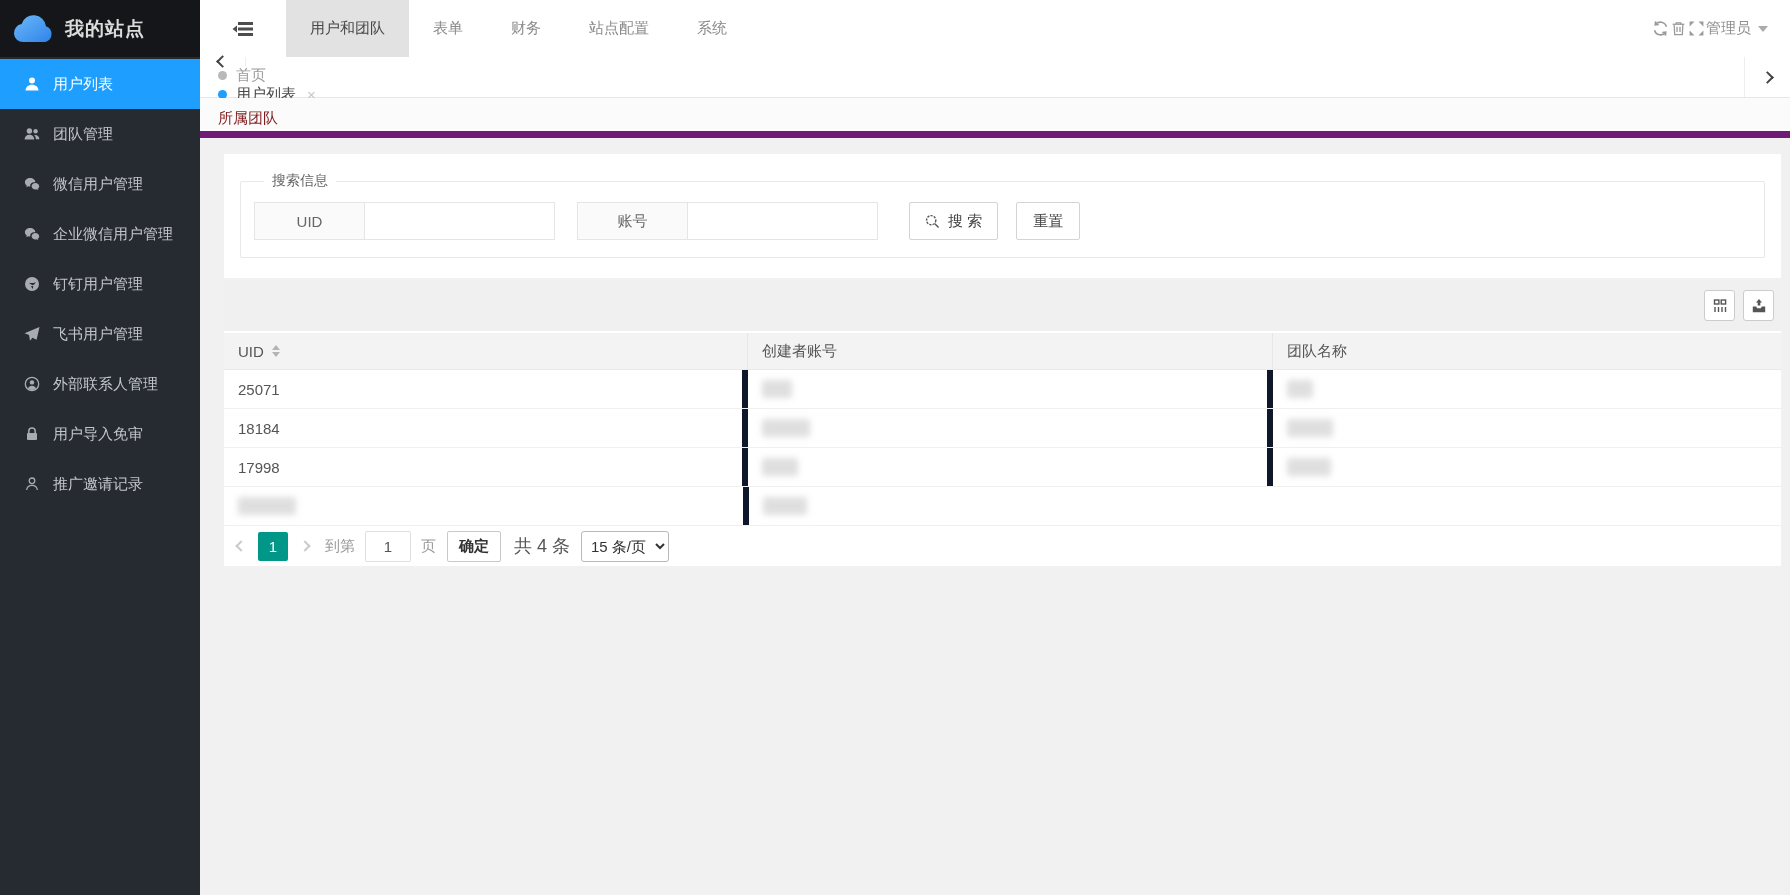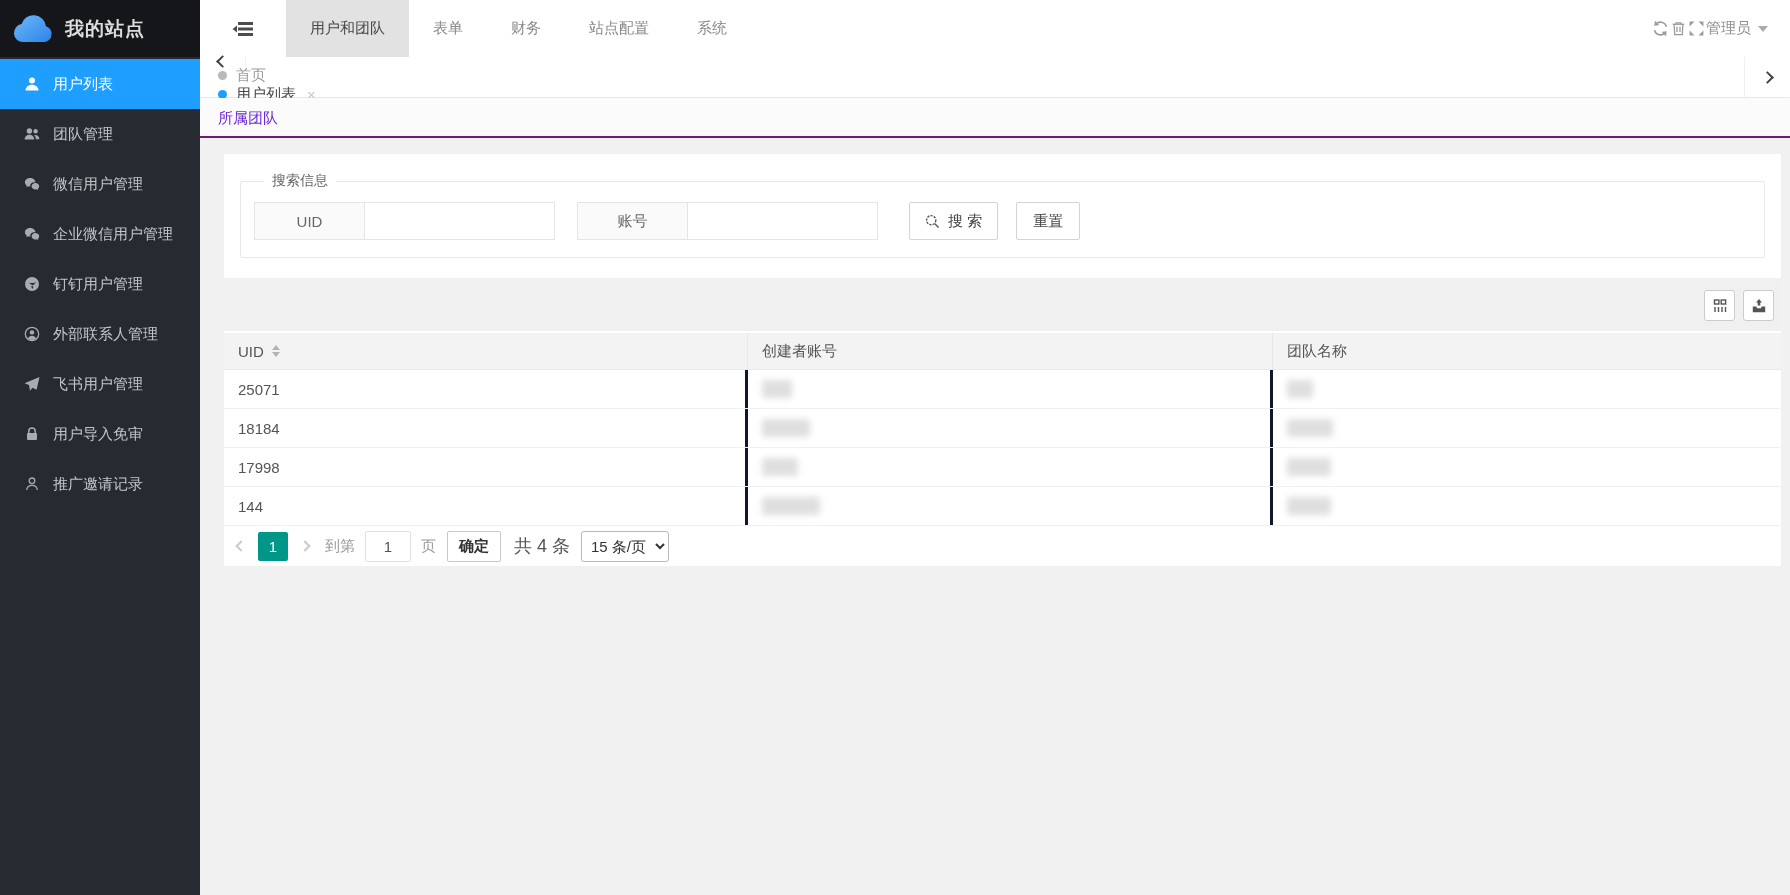--- a/index.html
+++ b/index.html
@@ -41,21 +41,21 @@
   .chev.r { transform:rotate(225deg); }
   .tab { display:flex; align-items:center; gap:9px; padding:0 18px; border-right:1px solid #eee;
     font-size:15px; color:#9c9c9c; cursor:pointer; }
   .dot { width:9px; height:9px; border-radius:50%; background:#b9b9b9; }
   .tab.active { color:#454545; }
   .tab.active .dot { background:#1e9fff; }
   .tab-close { color:#c6c6c6; font-size:15px; margin-left:2px; }
 
   
   .crumb { position:absolute; left:200px; top:98px; right:0; height:40px; background:#fbfbfb;
-    border-bottom:2px solid #701a75; line-height:40px; padding-left:18px; font-size:15px; color:#6d28d9; }
+    border-bottom:7px solid #701a75; line-height:40px; padding-left:18px; font-size:15px; color:#7f1d1d; }
 
   
   .content { position:absolute; left:200px; top:138px; right:0; bottom:0; background:#f1f1f2; }
 
   .search-card { position:absolute; left:24px; right:9px; top:16px; height:124px; background:#fff; }
   .search-card fieldset { border:1px solid #e8e8e8; border-radius:2px; margin:18px 16px 0; height:86px; padding:12px 0 8px 13px; }
   .search-card legend { font-size:14px; color:#666; padding:0 8px; margin-left:10px; }
   .form-row { display:flex; align-items:center; }
   .igroup { display:flex; }
   .igroup label { width:111px; height:38px; background:#fafafa; border:1px solid #e5e5e5;
@@ -80,21 +80,21 @@
   .c1 { width:524px; }
   .c2 { width:525px; }
   .c3 { flex:1; }
   .thead .c1, .thead .c2 { border-right:1px solid #e7e7e7; }
   .sort { display:inline-flex; flex-direction:column; gap:2px; margin-left:8px; cursor:pointer; }
   .sort i { display:block; width:0; height:0; border-left:4px solid transparent; border-right:4px solid transparent; }
   .sort .up { border-bottom:5px solid #b3b3b3; }
   .sort .down { border-top:5px solid #b3b3b3; }
   .tr { height:39px; display:flex; border-bottom:1px solid #f0f0f0; background:#fff; }
   .td { display:flex; align-items:center; padding-left:14px; font-size:15px; color:#555; }
-  .tr .c1, .tr .c2 { border-right:3px solid #0f172a; }
+  .tr .c1, .tr .c2 { border-right:6px solid #0f172a; }
   .blur { display:inline-block; height:18px; background:#d7d7d7; border-radius:2px; filter:blur(3px); opacity:.8; }
 
   
   .pager { height:40px; display:flex; align-items:center; padding-left:13px; }
   .pchev { width:8px; height:8px; border-left:2px solid #cbcbcb; border-bottom:2px solid #cbcbcb; cursor:pointer; }
   .pchev.l { transform:rotate(45deg); }
   .pchev.r { transform:rotate(225deg); }
   .pnum { width:30px; height:29px; background:#009688; color:#fff; border:none; border-radius:2px;
     font-size:15px; margin:0 13px; cursor:pointer; }
   .ptext { color:#9a9a9a; font-size:15px; }
@@ -168,35 +168,35 @@
       <span class="s-icon">
         <svg viewBox="0 0 16 16">
             <circle cx="8" cy="8" r="7" fill="currentColor"></circle>
             <path fill="#262a31" d="M11.8 6.2c-2.1.9-4.8 1.1-6.9.6 1 1.3 2.6 2 4.2 2.1l-.6 1.3H6.8l2.1 2.7.3-2.7h-1l.7-1.1c1.2-.5 2.2-1.5 2.9-2.9z"></path>
           </svg>
       </span>
       <span>钉钉用户管理</span>
     </div>
     <div class="menu-item">
       <span class="s-icon">
+        <svg viewBox="0 0 16 16" fill="currentColor">
+            <path d="M15.5 1 0.5 7.2l4.5 1.7L6 14.8l2.5-3.1 4.1 2.1z"></path>
+          </svg>
+      </span>
+      <span>飞书用户管理</span>
+    </div>
+    <div class="menu-item">
+      <span class="s-icon">
         <svg viewBox="0 0 16 16">
             <circle cx="8" cy="8" r="6.7" fill="none" stroke="currentColor" stroke-width="1.3"></circle>
             <circle cx="8" cy="6.4" r="2.2" fill="currentColor"></circle>
             <path fill="currentColor" d="M3.9 12.5c.8-1.8 2.3-2.8 4.1-2.8s3.3 1 4.1 2.8a6.7 6.7 0 0 1-8.2 0z"></path>
           </svg>
       </span>
       <span>外部联系人管理</span>
-    </div>
-    <div class="menu-item">
-      <span class="s-icon">
-        <svg viewBox="0 0 16 16" fill="currentColor">
-            <path d="M15.5 1 0.5 7.2l4.5 1.7L6 14.8l2.5-3.1 4.1 2.1z"></path>
-          </svg>
-      </span>
-      <span>飞书用户管理</span>
     </div>
     <div class="menu-item">
       <span class="s-icon">
         <svg viewBox="0 0 16 16">
             <path d="M4.8 7V5.2a3.2 3.2 0 0 1 6.4 0V7" fill="none" stroke="currentColor" stroke-width="1.5"></path>
             <rect x="3" y="7" width="10" height="7" rx="1" fill="currentColor"></rect>
           </svg>
       </span>
       <span>用户导入免审</span>
     </div>
@@ -361,21 +361,20 @@
     <div class="tr">
       <div class="td c1">17998</div>
       <div class="td c2">
           <span class="blur" style="width:36px;"></span>
         </div>
       <div class="td c3">
           <span class="blur" style="width:44px;"></span>
         </div>
     </div>
     <div class="tr">
-      <div class="td c1">144</div>
       <div class="td c2">
           <span class="blur" style="width:58px;"></span>
         </div>
       <div class="td c3">
           <span class="blur" style="width:44px;"></span>
         </div>
     </div>
 
     <div class="pager">
       <span class="pchev l"></span>

